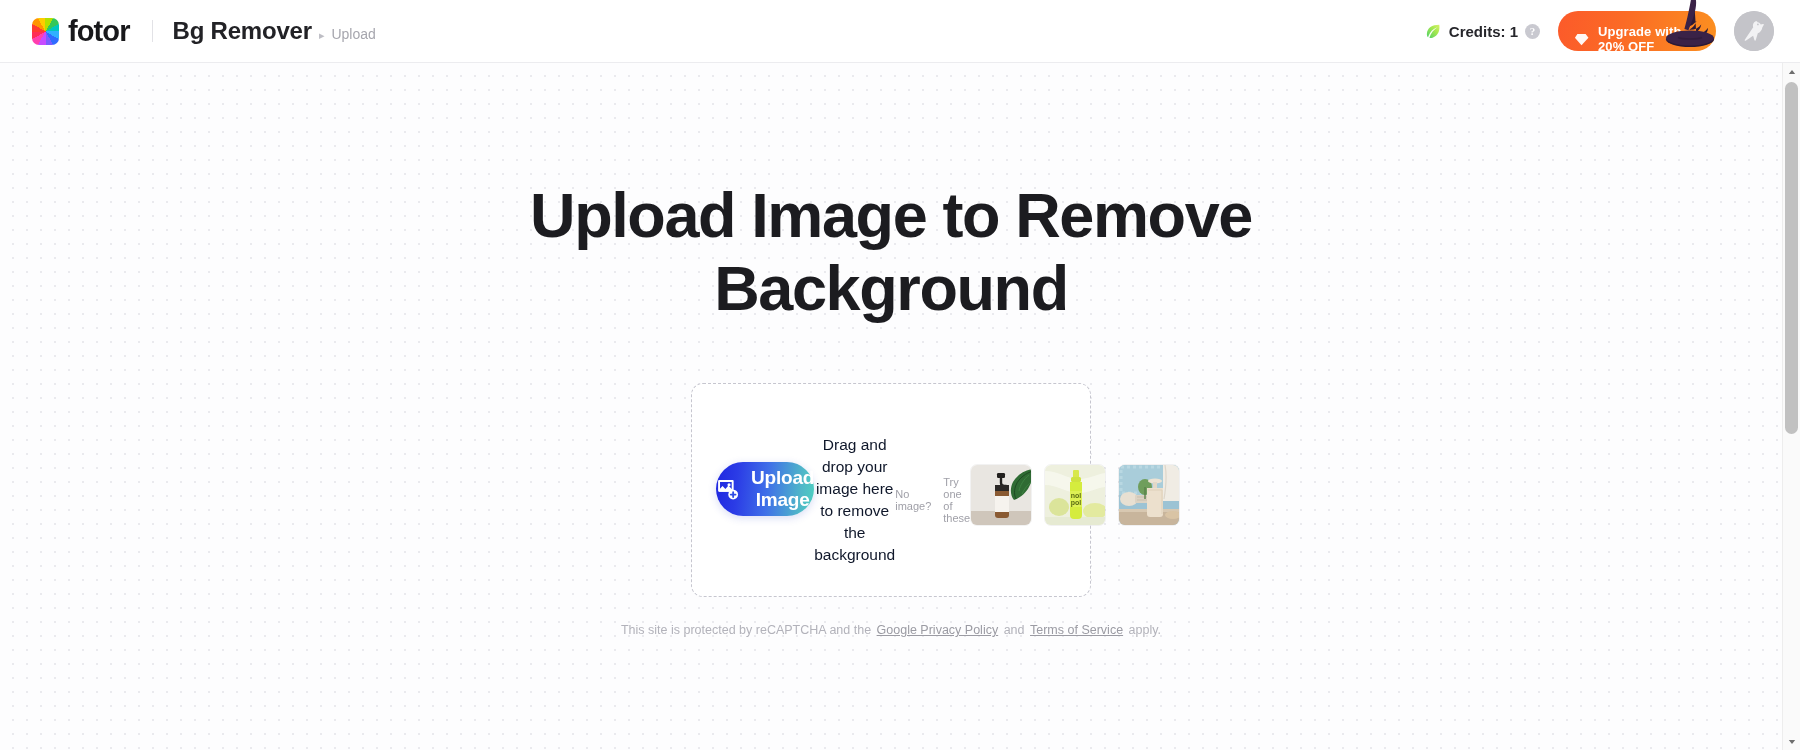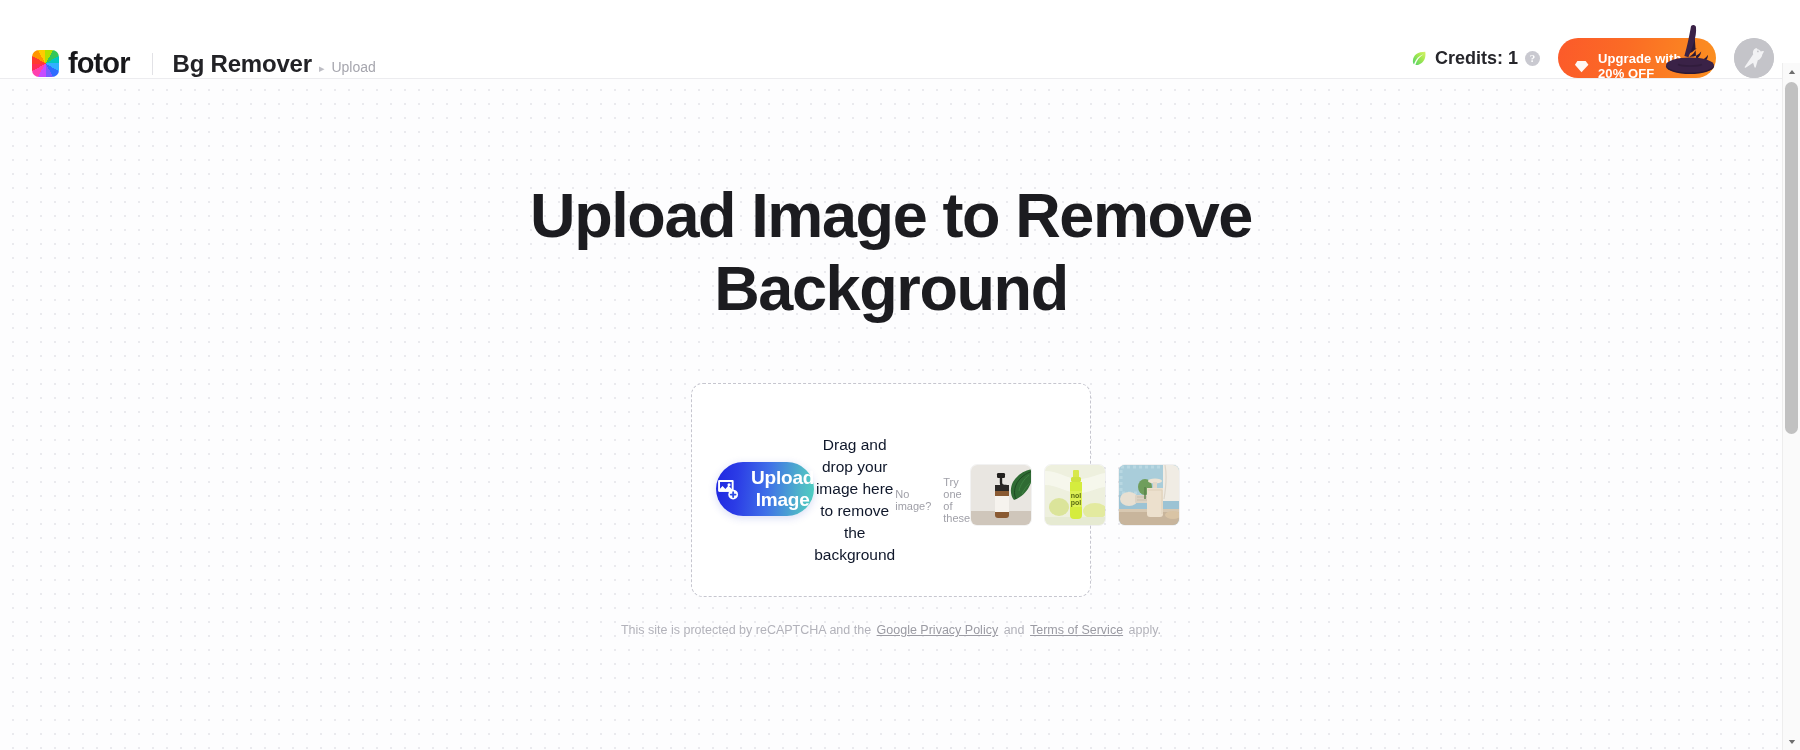--- a/index.html
+++ b/index.html
@@ -7,24 +7,24 @@
   body {
     font-family:"Liberation Sans", sans-serif;
     background:#ffffff;
     color:#1a1a1a;
     -webkit-font-smoothing:antialiased;
   }
 
   
   .header {
     position:absolute; top:0; left:0;
-    width:1800px; height:79px;
+    width:1800px; height:63px;
     background:#ffffff;
     border-bottom:1px solid #ececef;
-    display:flex; align-items:flex-end;
+    display:flex; align-items:center;
     z-index:20;
   }
   .header-left { display:flex; align-items:center; padding-left:32px; }
 
   .logo-wrap { display:flex; align-items:center; gap:9px; }
   .logo-mark {
     width:27px; height:27px; border-radius:7px;
     overflow:hidden; position:relative; flex:none;
     background:
       conic-gradient(from -90deg,
@@ -55,21 +55,21 @@
   }
   .bc-sep { margin:0 7px; font-size:11px; color:#bdbdc4; }
   .bc-current { font-size:14px; color:#a6a6ae; }
 
   .header-right {
     margin-left:auto; display:flex; align-items:center;
     padding-right:26px; gap:18px;
   }
   .credits { display:flex; align-items:center; gap:7px; }
   .leaf-icon { width:18px; height:18px; flex:none; }
-  .credits-text { font-size:18px; font-weight:700; color:#26262b; }
+  .credits-text { font-size:15px; font-weight:700; color:#26262b; }
   .help-icon {
     width:15px; height:15px; border-radius:50%;
     background:#c9c9d0; color:#ffffff;
     font-size:11px; font-weight:700;
     display:flex; align-items:center; justify-content:center;
     line-height:1; font-family:"Liberation Serif", serif;
   }
 
   .upgrade-btn {
     position:relative;

